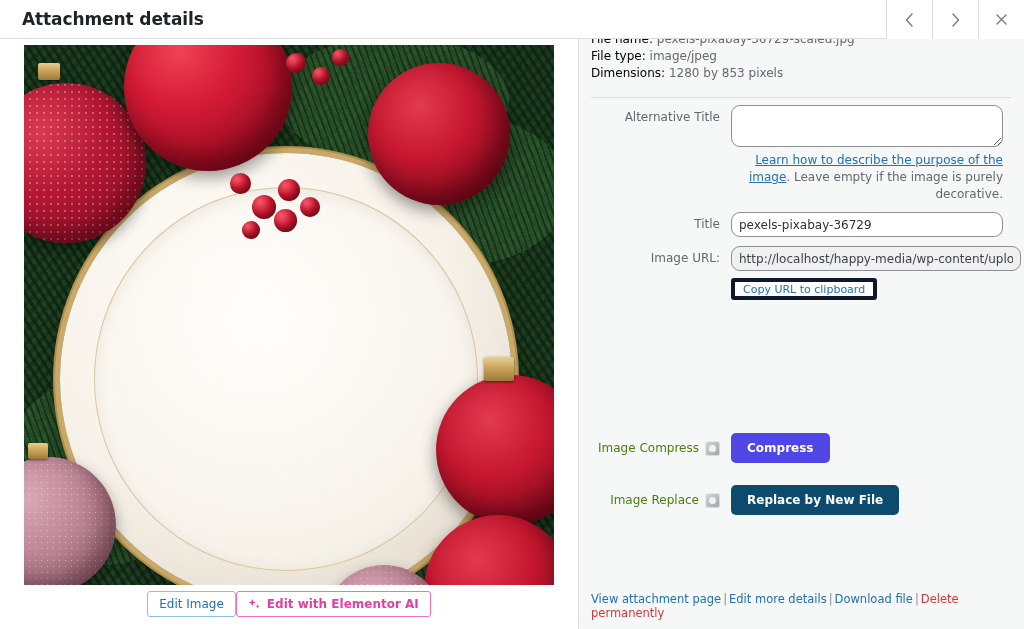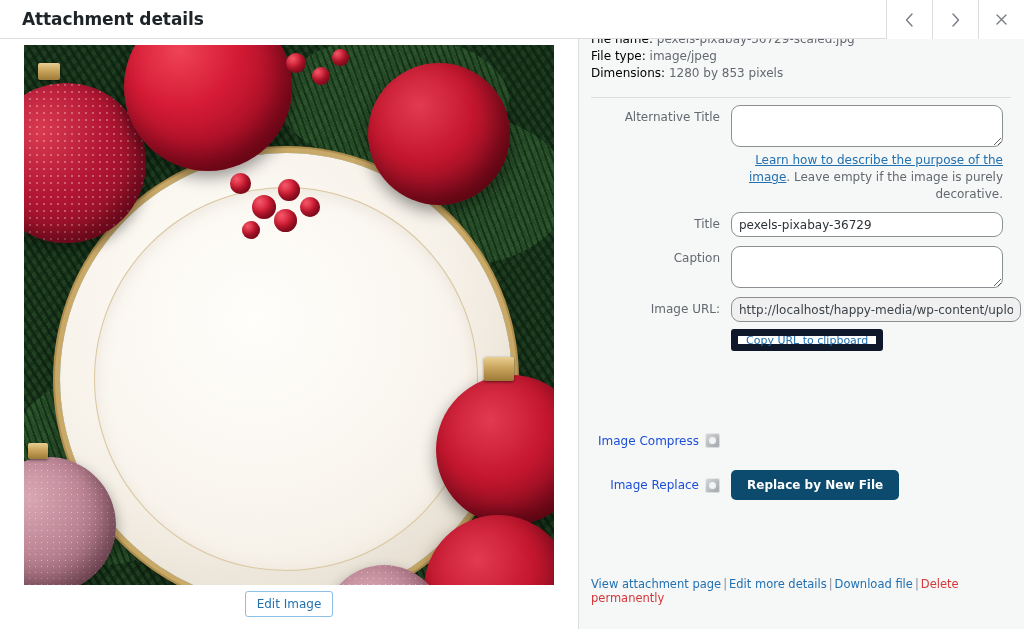--- a/index.html
+++ b/index.html
@@ -150,28 +150,28 @@
   input.ti.readonly { background: #f0f0f1; color: #3c434a; width: 290px; }
   .help {
     width: 272px; font-size: 12px; color: #646970;
     line-height: 17px; margin-top: 5px; text-align: right;
   }
   .help a { color: #2271b1; text-decoration: underline; }
   .copy-btn {
     margin-top: 7px; height: 22px; padding: 0 8px;
     display: inline-flex; align-items: center;
     font-size: 11px; color: #2271b1; background: #fff;
-    border: 7px solid #0f172a; border-radius: 3px; cursor: pointer;
+    border: 4px solid #0f172a; border-radius: 3px; cursor: pointer;
   }
 
   .plugin-block { position: absolute; left: 0; top: 394px; width: 446px; }
   .plugin-row { display: flex; align-items: center; margin-bottom: 22px; }
   .plugin-label {
     width: 152px; flex: 0 0 152px; text-align: right; padding-right: 11px;
-    font-size: 12px; color: #1d4ed8;
+    font-size: 12px; color: #4d7c0f;
     display: flex; align-items: center; justify-content: flex-end; gap: 6px;
   }
   .mini-icon {
     width: 15px; height: 15px; border-radius: 3px; flex: 0 0 15px;
     background: linear-gradient(135deg, #d7d9db 0%, #b9bcbf 55%, #9ea2a6 100%);
     box-shadow: inset 0 0 0 1px rgba(255,255,255,.55);
     position: relative;
   }
   .mini-icon::after {
     content: ""; position: absolute; left: 4px; top: 4px;
@@ -181,21 +181,21 @@
     height: 30px; padding: 0 16px; border: none; border-radius: 5px;
     font-size: 12px; font-weight: bold; color: #fff; cursor: pointer;
     display: inline-flex; align-items: center; font-family: inherit;
   }
   .note {
     margin-left: 152px; width: 272px;
     font-size: 12px; color: #646970; line-height: 18px;
   }
 
   .footer-links {
-    position: absolute; left: 12px; bottom: 24px;
+    position: absolute; left: 12px; bottom: 9px;
     font-size: 11.5px; color: #646970; margin-top: 24px;
   }
   .footer-links a { color: #2271b1; text-decoration: none; }
   .footer-links a.danger { color: #d63638; }
   .footer-links .sep { color: #8c8f94; padding: 0 2px; }
 </style>
 </head>
 <body>
 
 <div class="app">
@@ -254,20 +254,27 @@
         <div class="berry" style="left:250px;top:164px;width:23px;height:23px;"></div>
         <div class="berry" style="left:276px;top:152px;width:20px;height:20px;"></div>
         <div class="berry" style="left:218px;top:176px;width:18px;height:18px;"></div>
       </div>
     </div>
 
     <div class="left-actions">
       <div class="btn-outline btn-edit-image">
         <span>Edit Image</span>
       </div>
+      <div class="btn-outline btn-elementor-ai">
+        <svg width="13" height="13" viewBox="0 0 14 14" aria-hidden="true">
+          <path d="M4.6 1 L5.6 3.9 L8.5 4.9 L5.6 5.9 L4.6 8.8 L3.6 5.9 L0.7 4.9 L3.6 3.9 Z" fill="#e0409f"></path>
+          <path d="M10.4 6.6 L11 8.3 L12.7 8.9 L11 9.5 L10.4 11.2 L9.8 9.5 L8.1 8.9 L9.8 8.3 Z" fill="#e0409f"></path>
+        </svg>
+        <span>Edit with Elementor AI</span>
+      </div>
     </div>
   </div>
 
   <div class="sidebar">
 
     <div class="meta">
       <div class="meta-row">
         <b>File name:</b>
         <span>pexels-pixabay-36729-scaled.jpg</span>
       </div>
@@ -295,46 +302,41 @@
         </div>
       </div>
 
       <div class="field">
         <div class="field-label pt">Title</div>
         <div class="field-control">
           <input class="ti" type="text" value="pexels-pixabay-36729" style="">
         </div>
       </div>
 
-      <div class="field">
-        <div class="field-label pt">Caption</div>
-        <div class="field-control">
-          <textarea class="ta" style=""></textarea>
-        </div>
-      </div>
 
 
       <div class="field">
         <div class="field-label pt">Image URL:</div>
         <div class="field-control">
           <input class="ti readonly" type="text" readonly="" value="http://localhost/happy-media/wp-content/uploads/2" style="">
           <div class="copy-btn">
             <span>Copy URL to clipboard</span>
           </div>
         </div>
       </div>
 
     </div>
 
     <div class="plugin-block">
       <div class="plugin-row">
         <div class="plugin-label">
           <span>Image Compress</span>
           <span class="mini-icon"></span>
         </div>
+        <button class="btn-solid" id="compress-btn" style="background: rgb(79, 70, 229);">Compress</button>
       </div>
 
       <div class="plugin-row">
         <div class="plugin-label">
           <span>Image Replace</span>
           <span class="mini-icon"></span>
         </div>
         <button class="btn-solid" id="replace-btn" style="background: #0c4a6e;">Replace by New File</button>
       </div>
 

